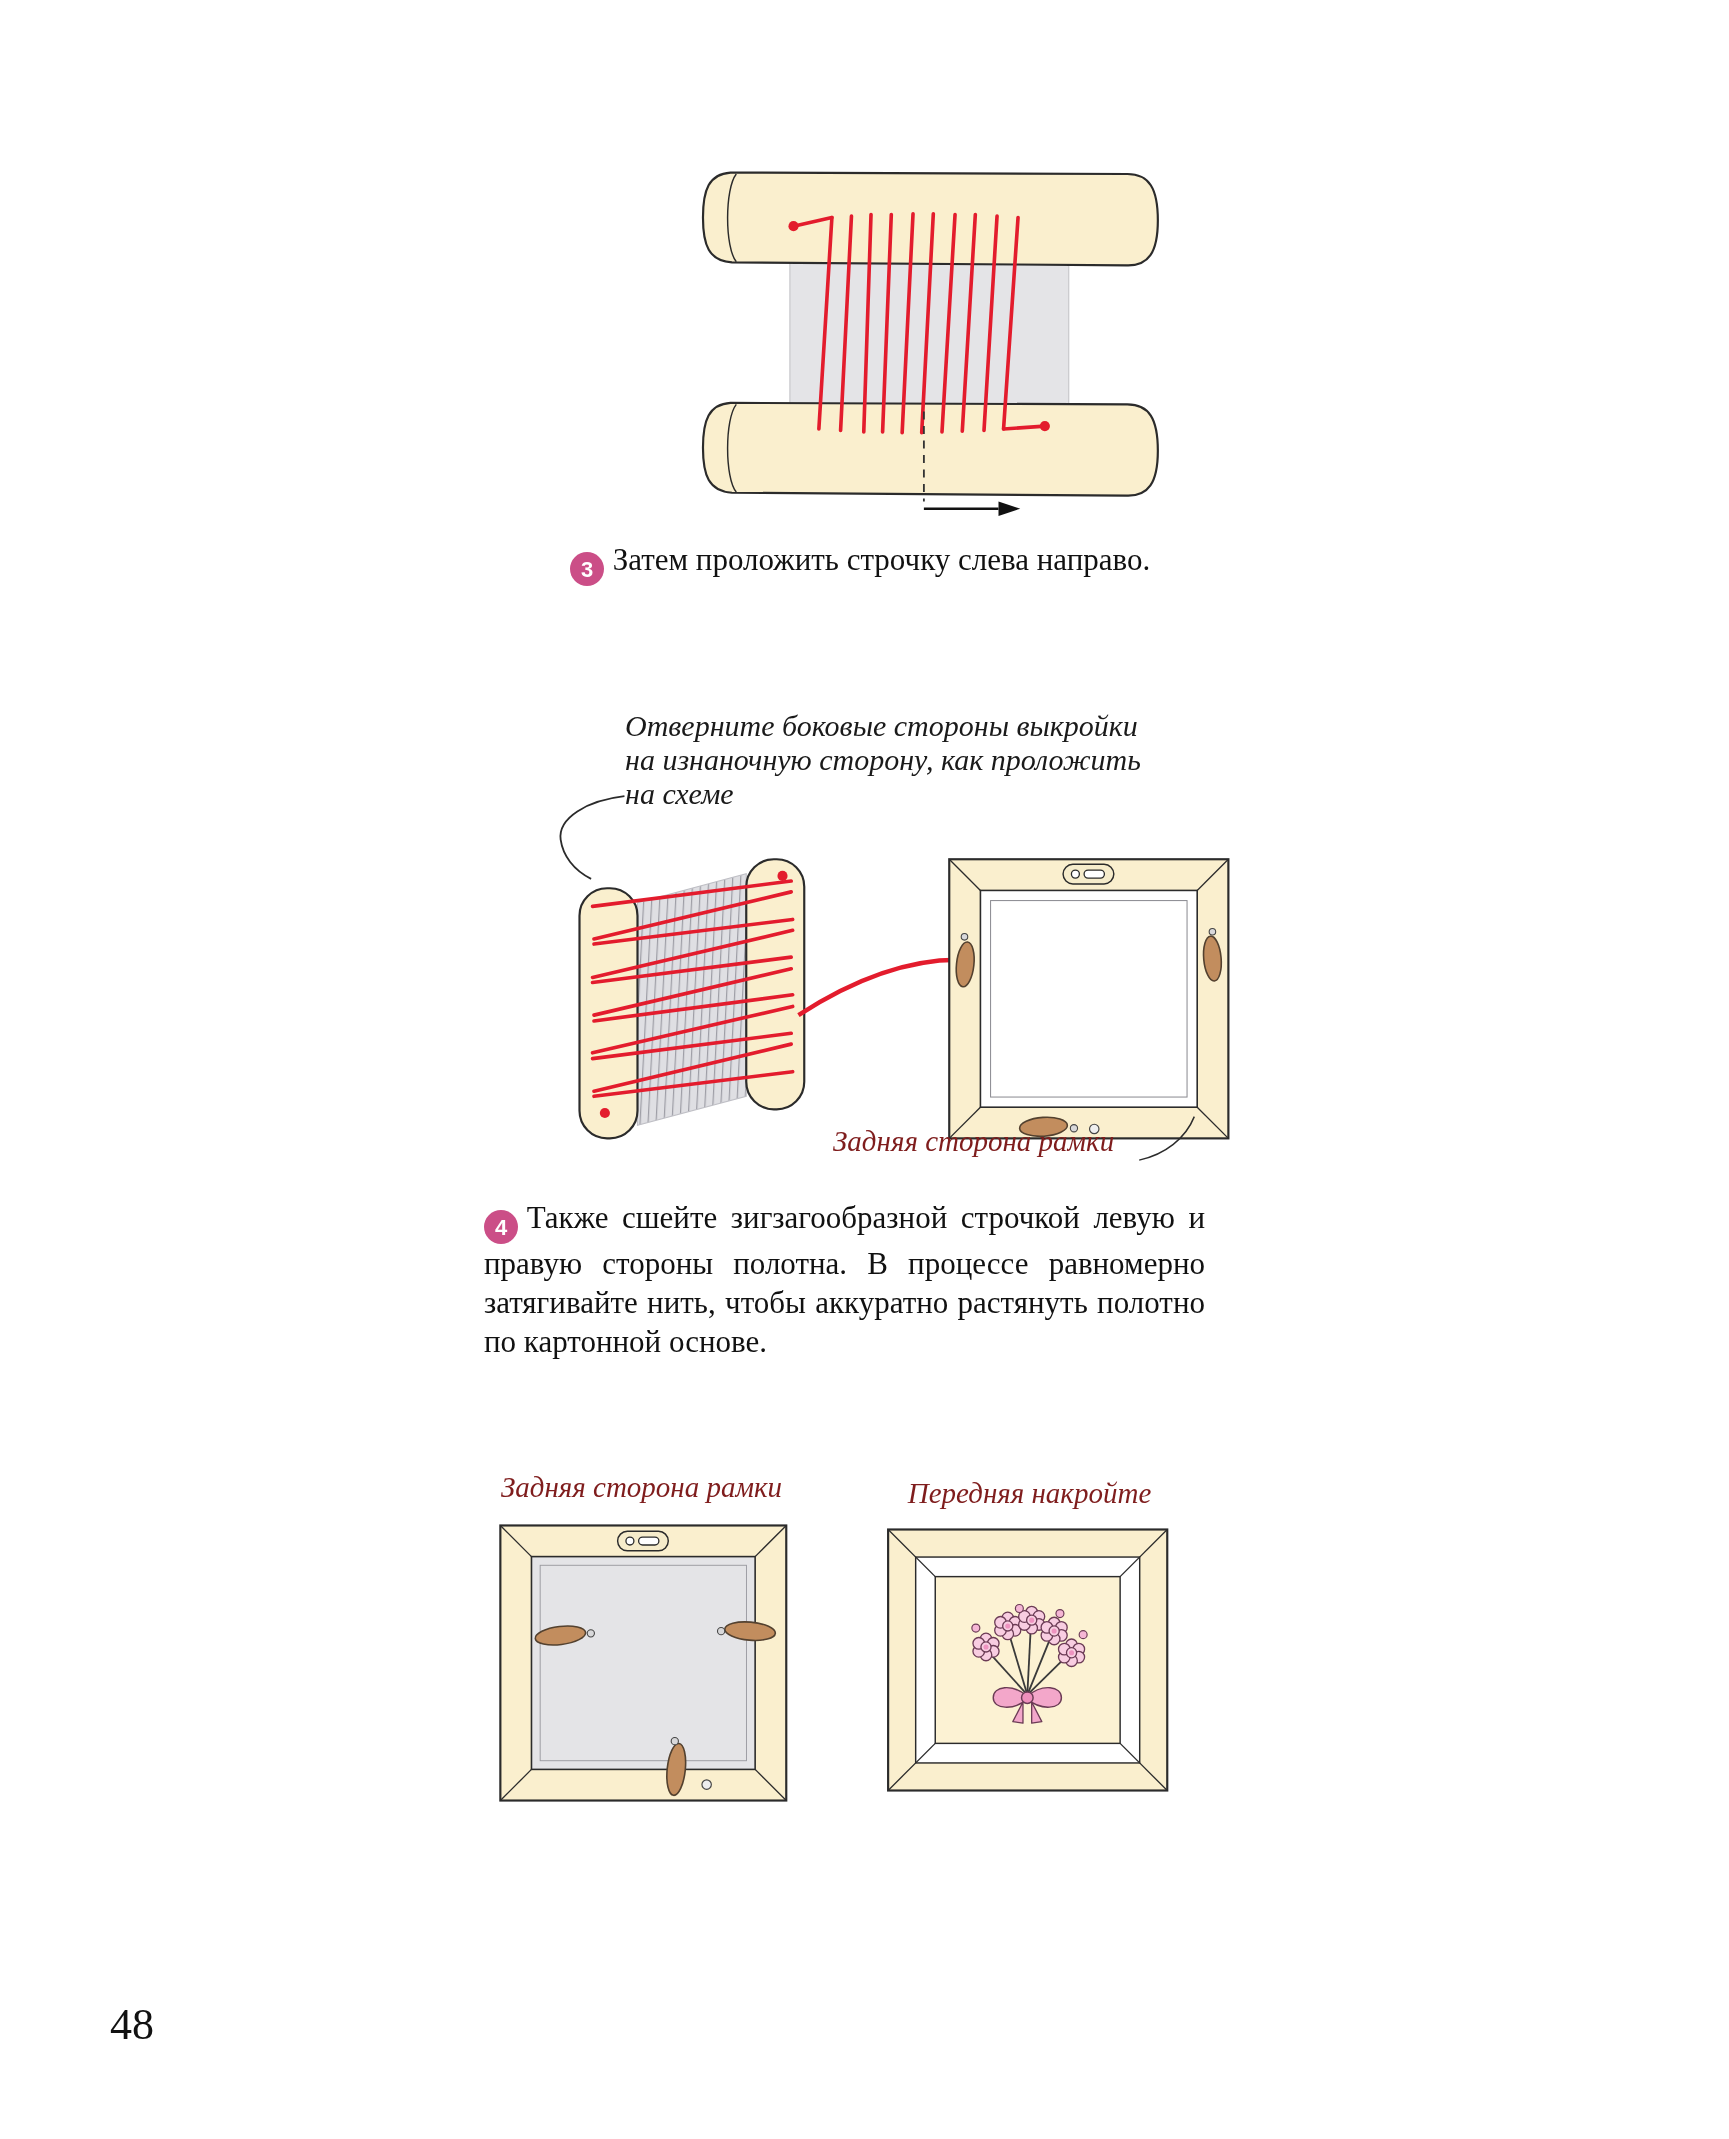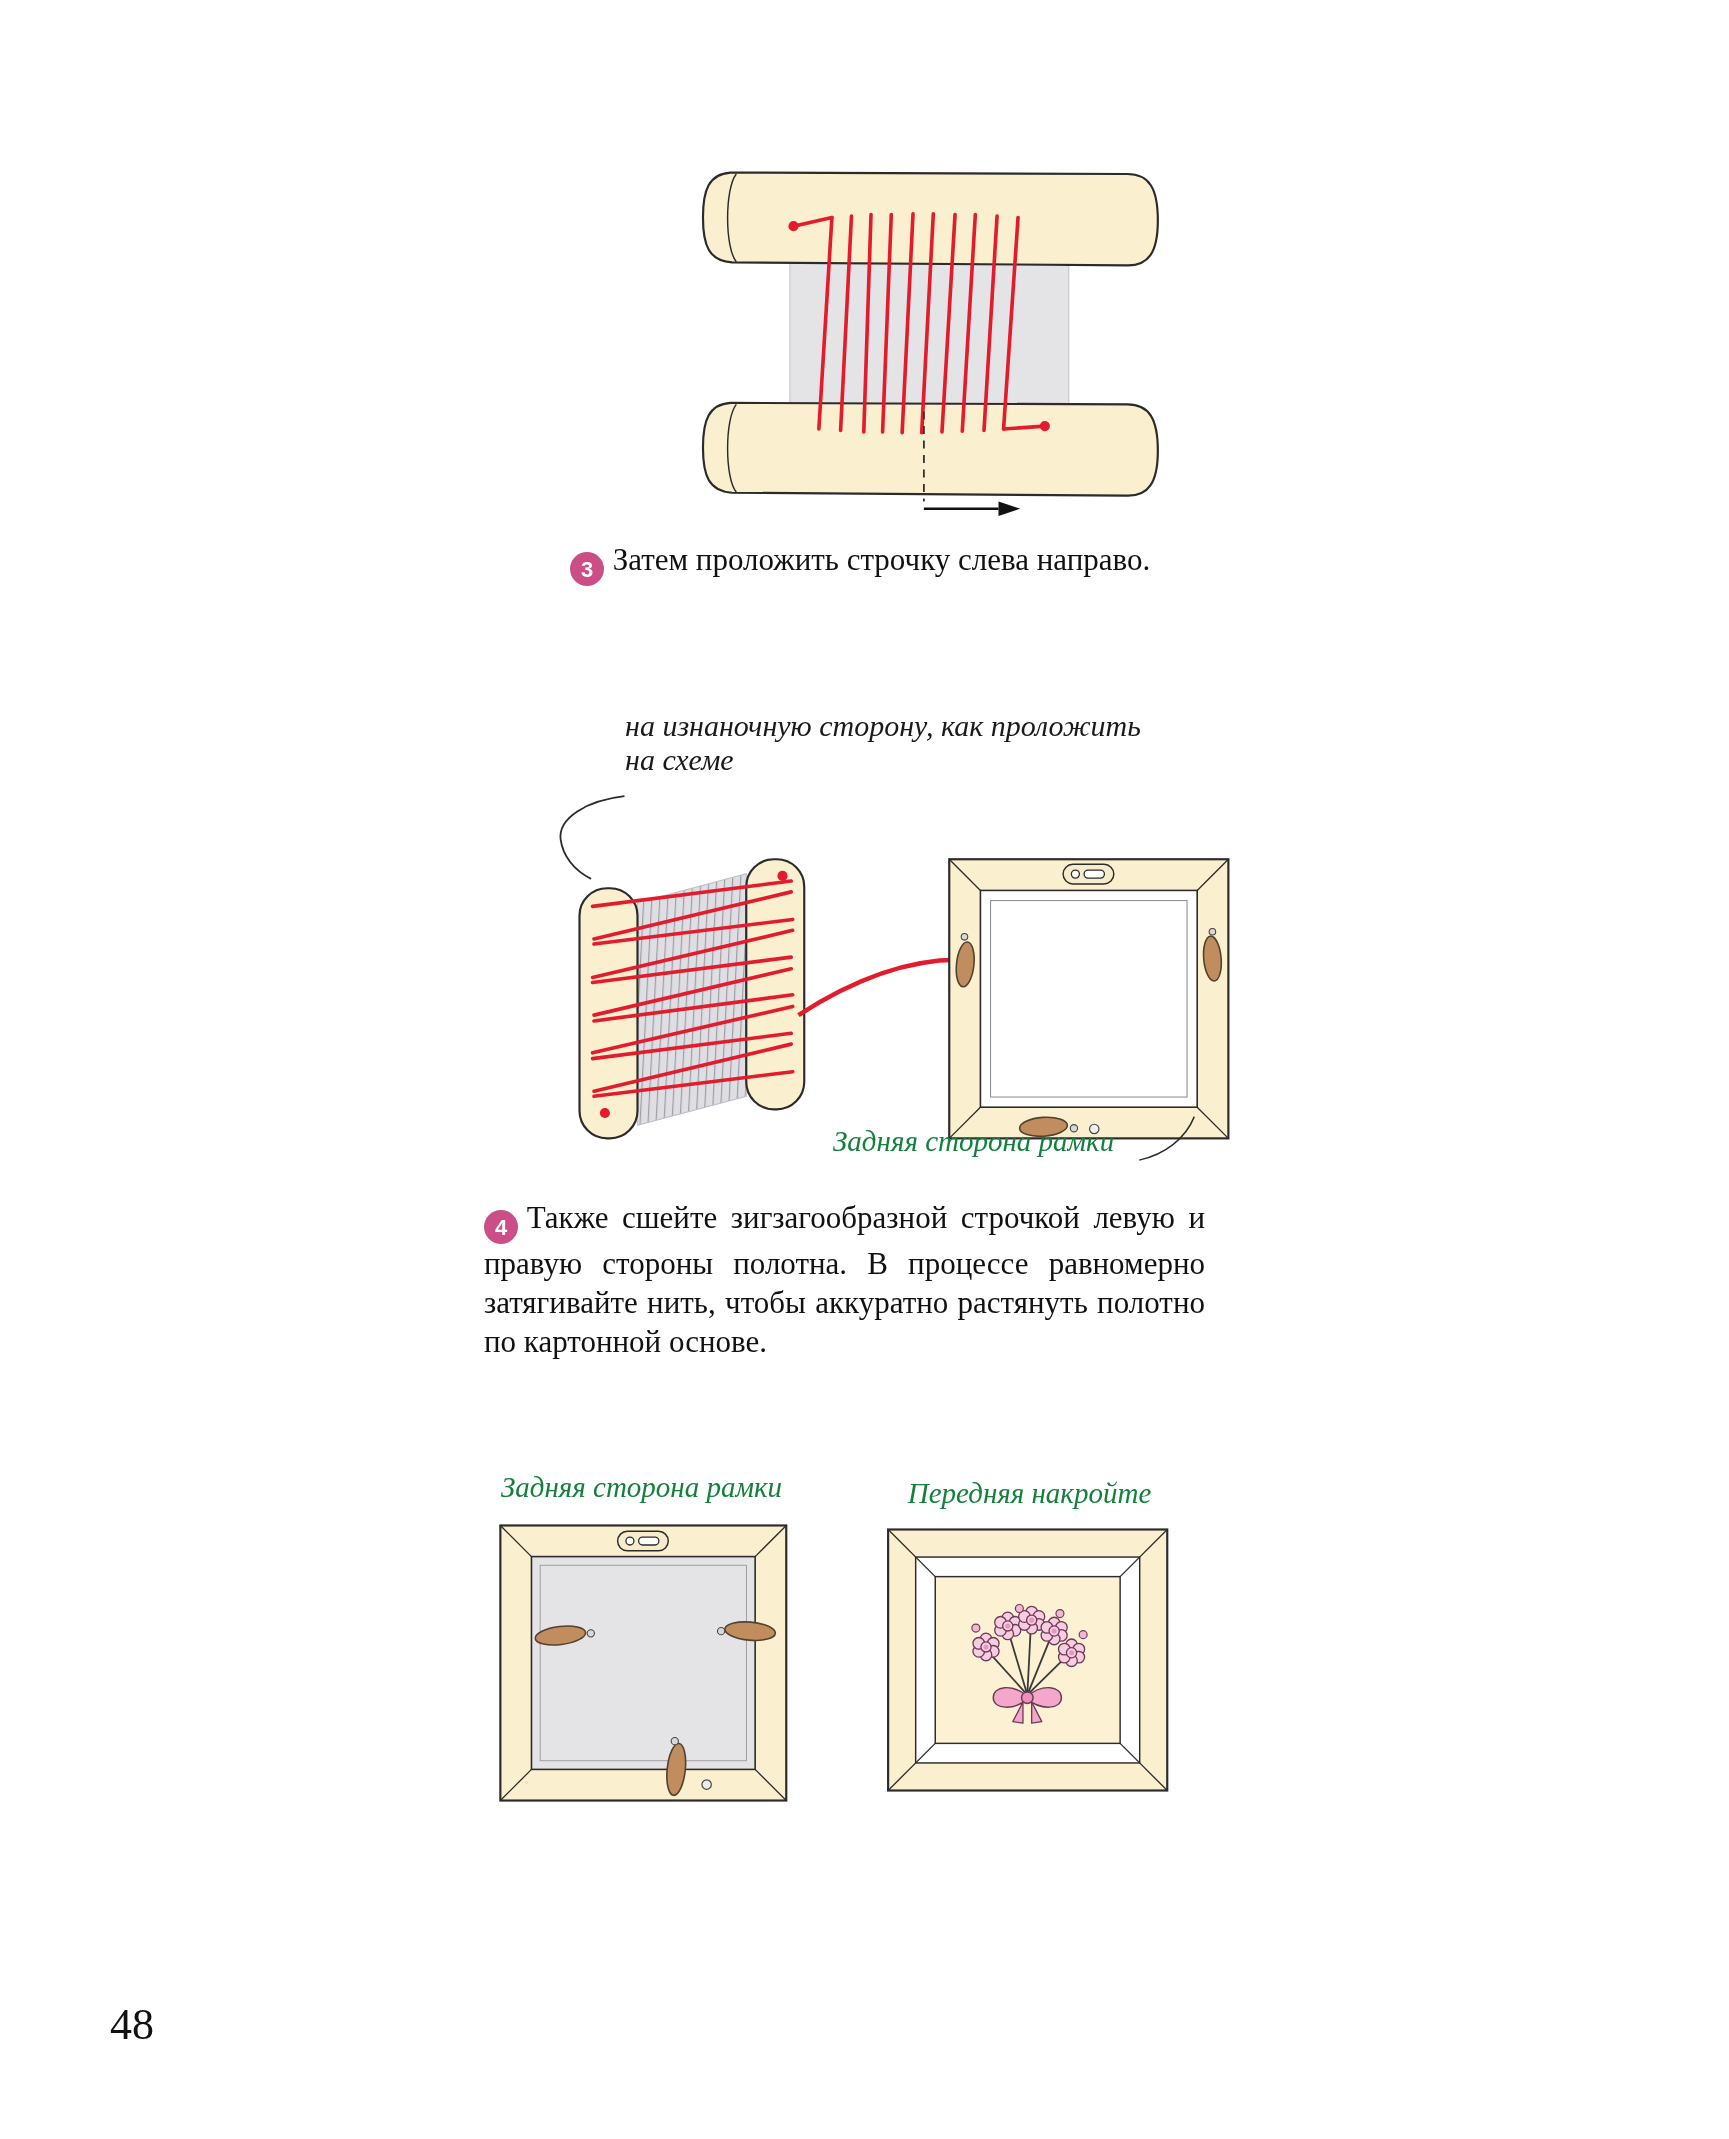--- a/index.html
+++ b/index.html
@@ -35,21 +35,21 @@
   }
   .note-caption{
     font-size:30px;
     font-style:italic;
     line-height:1.13;
     color:#1a1a1a;
   }
   .gray-caption{
     font-size:29px;
     font-style:italic;
-    color:#15803d;
+    color:#7f1d1d;
   }
   .center{text-align:center;}
   .page-number{
     font-size:44px;
     color:#111;
   }
   svg{display:block;}
 </style>
 </head>
 <body>
@@ -94,20 +94,21 @@
         <polygon points="448,492 478,502 448,512" fill="#111"></polygon>
       </g>
     </svg>
   </div>
 
   <p class="abs step-text single" style="left:570px;top:540px;width:681px;margin:0;">
     <span class="badge">3</span><span>Затем проложить строчку слева направо.</span>
   </p>
 
   <div class="abs note-caption" style="left:625px;top:709px;width:551px;">
+    <div>Отверните боковые стороны выкройки</div>
     <div>на изнаночную сторону, как проложить</div>
     <div>на схеме</div>
   </div>
 
   <div class="abs" style="left:536px;top:754px;">
     <svg width="725" height="428" viewBox="0 0 1000 590">
       <defs>
         <pattern id="hatch" width="11" height="11" patternUnits="userSpaceOnUse" patternTransform="rotate(3)">
           <rect width="11" height="11" fill="#dfdfe3"></rect>
           <line x1="5" y1="0" x2="5" y2="11" stroke="#9b9ba3" stroke-width="1.6"></line>

